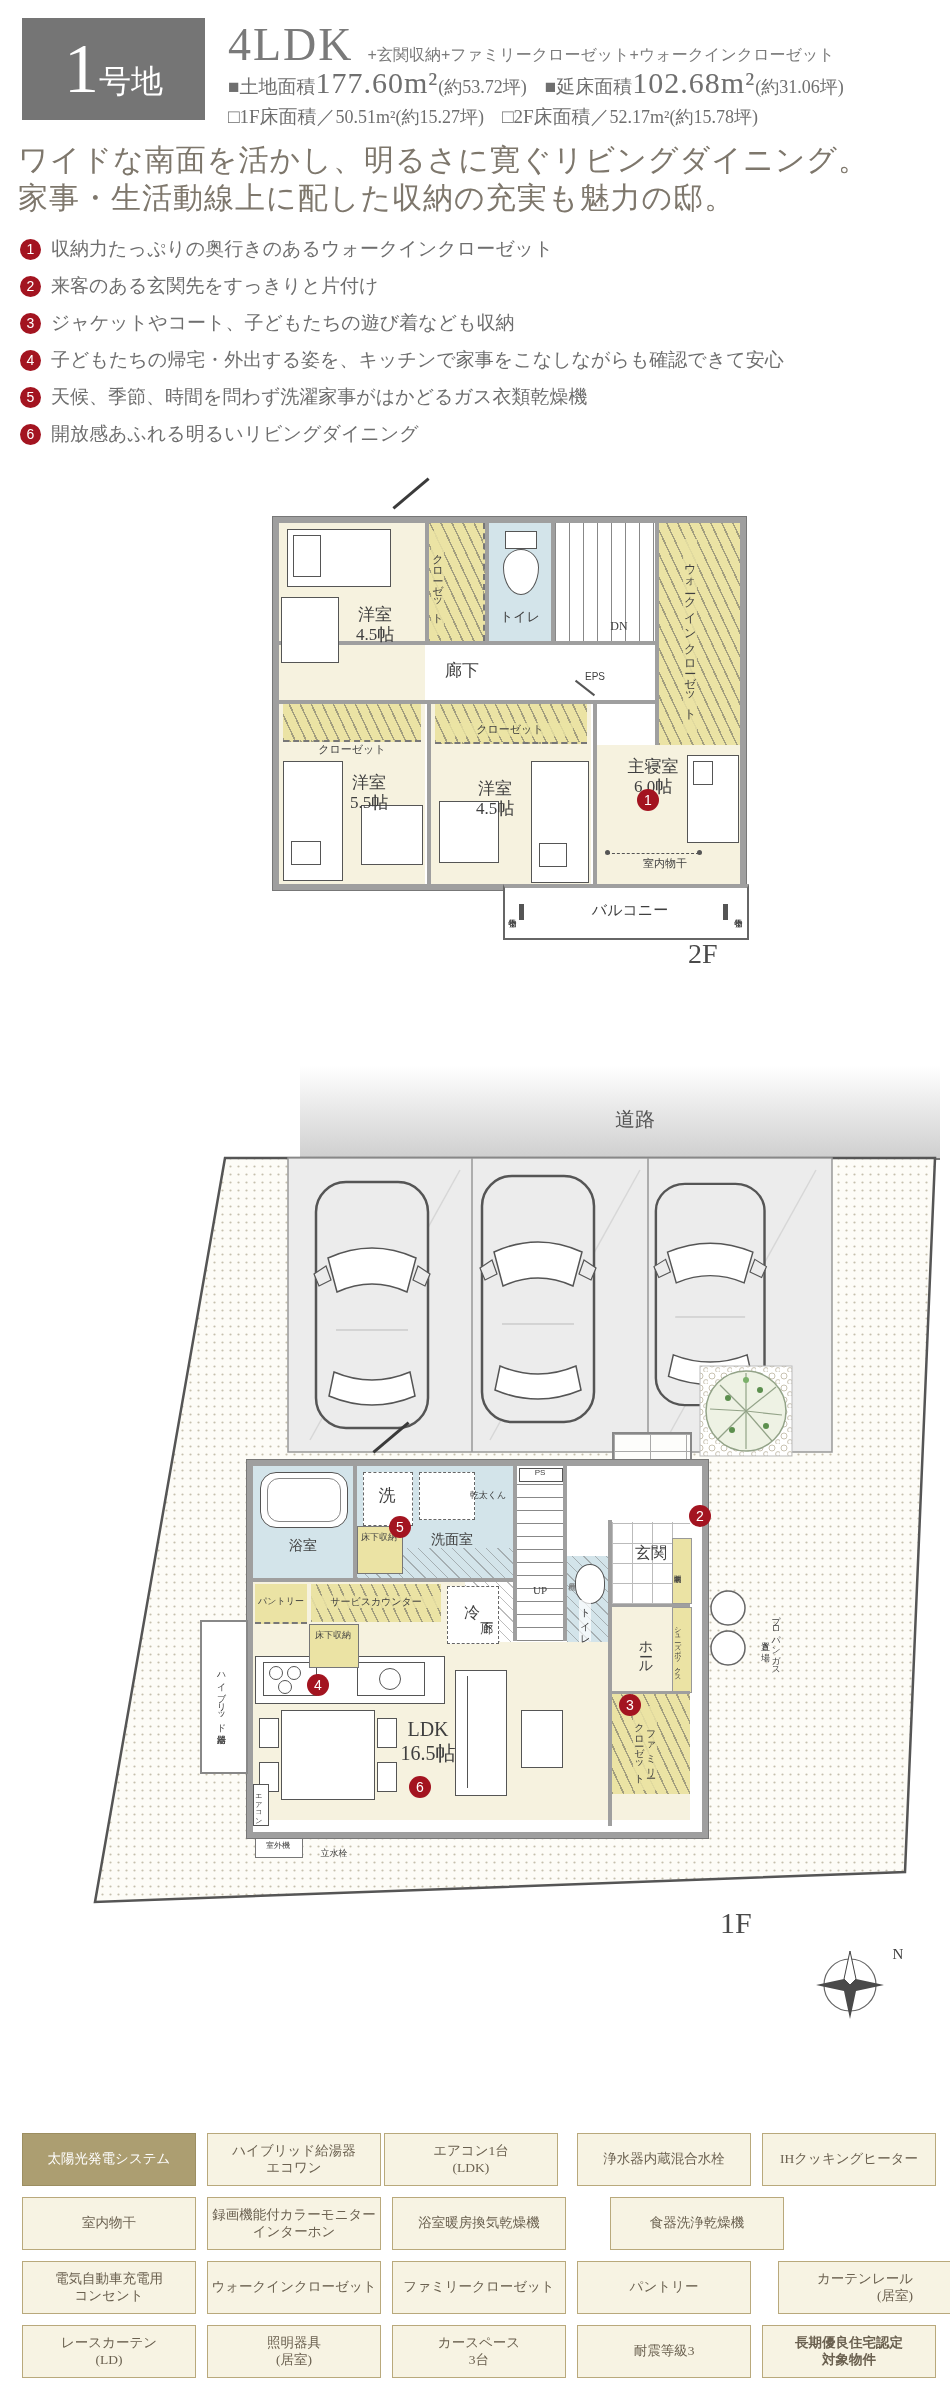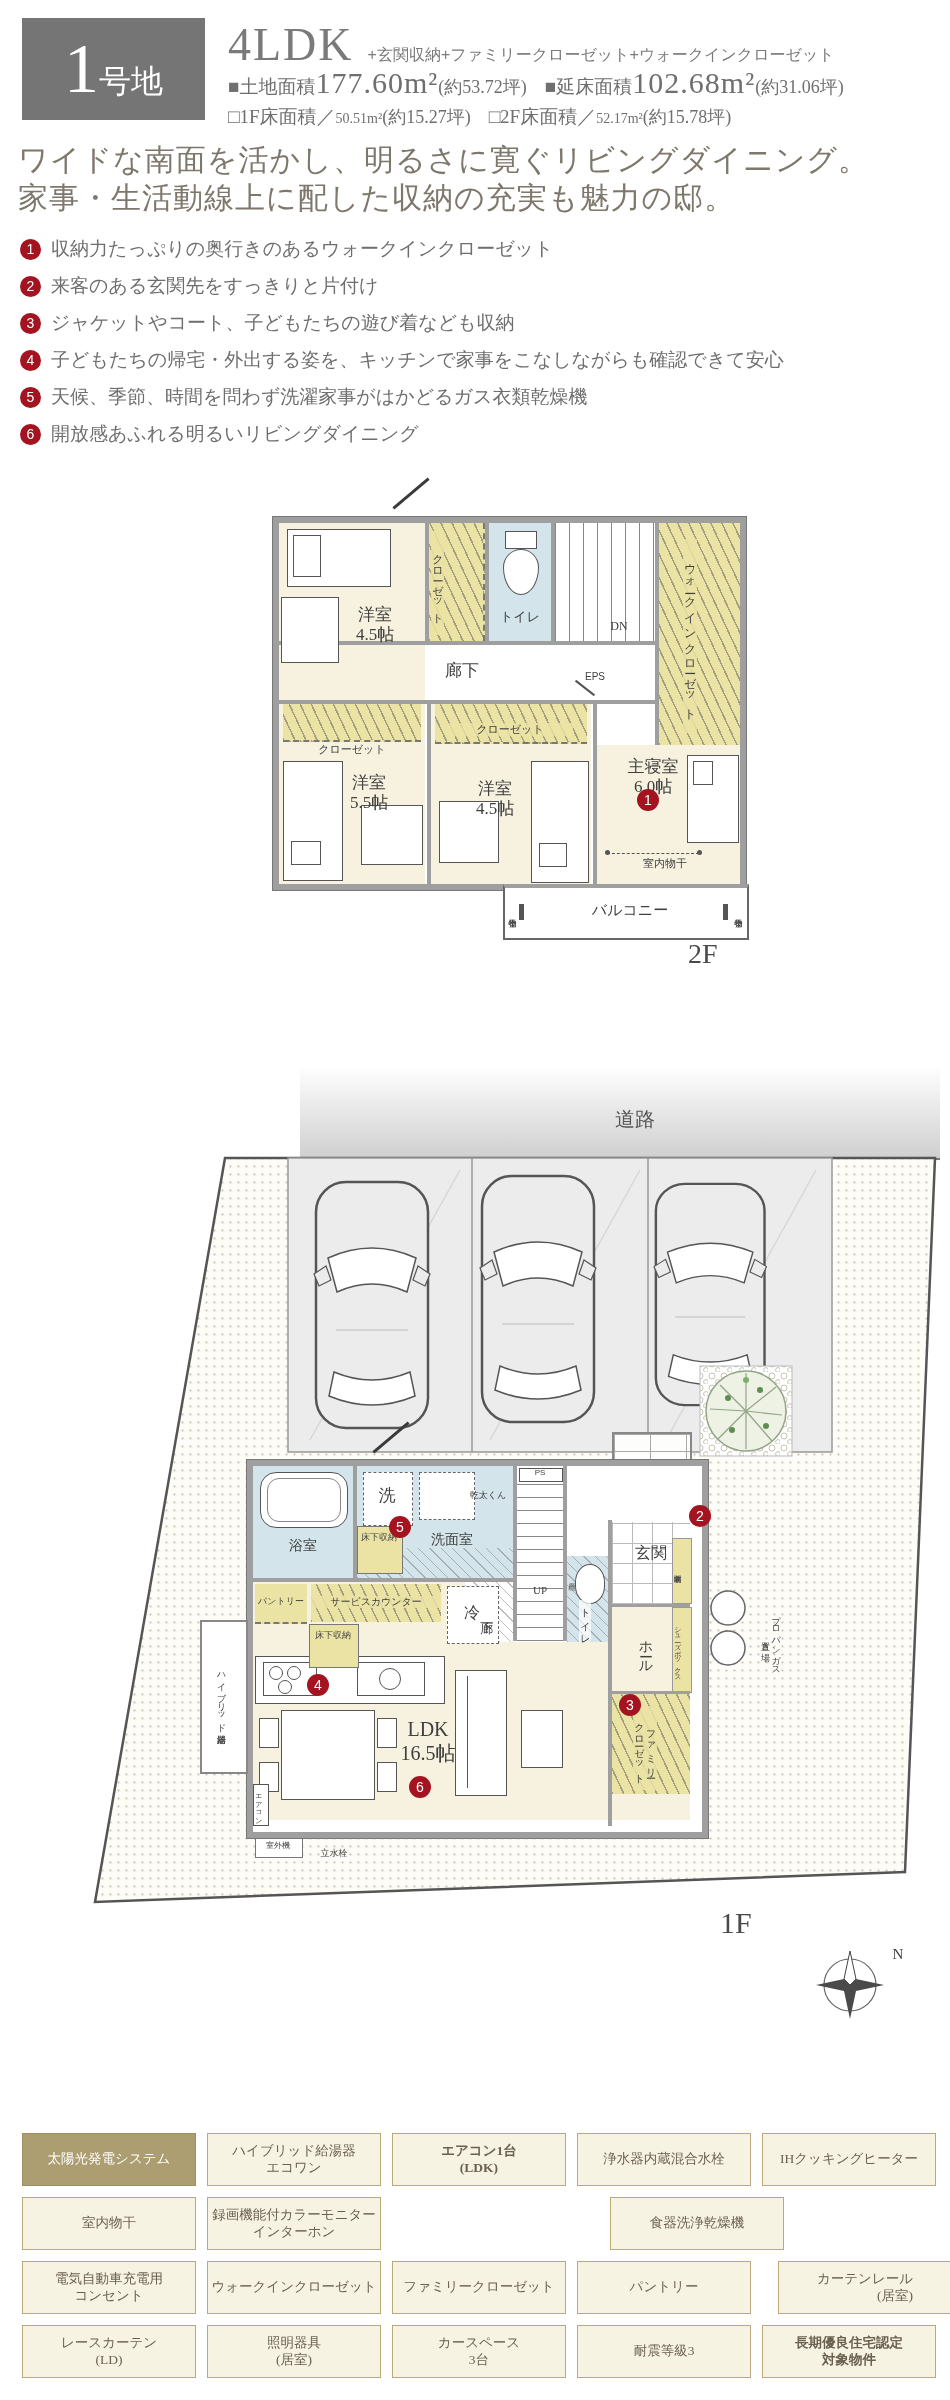--- a/index.html
+++ b/index.html
@@ -9,21 +9,21 @@
   .lotbox{position:absolute;left:22px;top:18px;width:183px;height:102px;background:#757575;
           color:#fff;display:flex;align-items:center;justify-content:center;}
   .lotbig{font-size:70px;line-height:1;}
   .lotsmall{font-size:32px;margin-top:26px;}
   .titlerow{position:absolute;left:228px;top:18px;display:flex;align-items:baseline;color:#7a7a7a;}
   .t4ldk{font-size:46px;letter-spacing:2px;}
   .tsuffix{font-size:16px;margin-left:14px;font-family:"Liberation Sans","DejaVu Sans",sans-serif;}
   .arearow{position:absolute;display:flex;align-items:baseline;color:#6f6f6f;white-space:nowrap;}
   .alab{font-size:19px;}
   .aval{font-size:30px;letter-spacing:1px;}
-  .aval2{font-size:14px;}
+  .aval2{font-size:18px;}
   .atsubo{font-size:18px;}
   .gap18{width:18px;}
   .catch{position:absolute;left:18px;color:#7e776c;font-size:30px;letter-spacing:1px;line-height:1.2;white-space:nowrap;}
   .feat{position:absolute;left:20px;display:flex;align-items:center;white-space:nowrap;}
   .badge{width:21px;height:21px;border-radius:50%;background:#a31420;color:#fff;
          font-size:14px;line-height:21px;text-align:center;flex:0 0 auto;
          font-family:"Liberation Sans","DejaVu Sans",sans-serif;}
   .ftext{font-size:19px;color:#6e6e6e;margin-left:10px;}
   .pbadge{position:absolute;width:22px;height:22px;border-radius:50%;background:#a31420;color:#fff;
           font-size:14px;line-height:22px;text-align:center;z-index:30;
@@ -358,28 +358,29 @@
     <div class="lbl" style="left:2px;top:2px;width:40px;font-size:8px;">室外機</div>
   </div>
   <div class="lbl" style="left:312px;top:1848px;width:44px;font-size:9px;z-index:4;">立水栓</div>
   <div class="lbl vlbl" style="left:760px;top:1585px;height:110px;font-size:9px;letter-spacing:0;z-index:4;">プロパンガス
 置き場</div>
   <div class="flab" style="left:720px;top:1906px;font-size:30px;z-index:4;">1F</div>
 
   <div class="cell hl" style="left:22px;top:2133px;">太陽光発電システム</div>
   <div class="cell" style="left:207px;top:2133px;">ハイブリッド給湯器
 エコワン</div>
-  <div class="cell" style="left:392px;top:2133px;font-weight:bold;">エアコン1台
+  <div class="cell" style="left:384px;top:2133px;">エアコン1台
 (LDK)</div>
   <div class="cell" style="left:577px;top:2133px;">浄水器内蔵混合水栓</div>
   <div class="cell" style="left:762px;top:2133px;">IHクッキングヒーター</div>
 
   <div class="cell" style="left:22px;top:2197px;">室内物干</div>
   <div class="cell" style="left:207px;top:2197px;">録画機能付カラーモニター
 インターホン</div>
+  <div class="cell" style="left:392px;top:2197px;">浴室暖房換気乾燥機</div>
   <div class="cell" style="left:577px;top:2197px;margin-left:33px;">食器洗浄乾燥機</div>
 
   <div class="cell" style="left:22px;top:2261px;">電気自動車充電用
 コンセント</div>
   <div class="cell" style="left:207px;top:2261px;">ウォークインクローゼット</div>
   <div class="cell" style="left:392px;top:2261px;">ファミリークローゼット</div>
   <div class="cell" style="left:577px;top:2261px;">パントリー</div>
   <div class="cell" style="left:778px;top:2261px;text-align:right;">カーテンレール
 (居室)</div>
 

